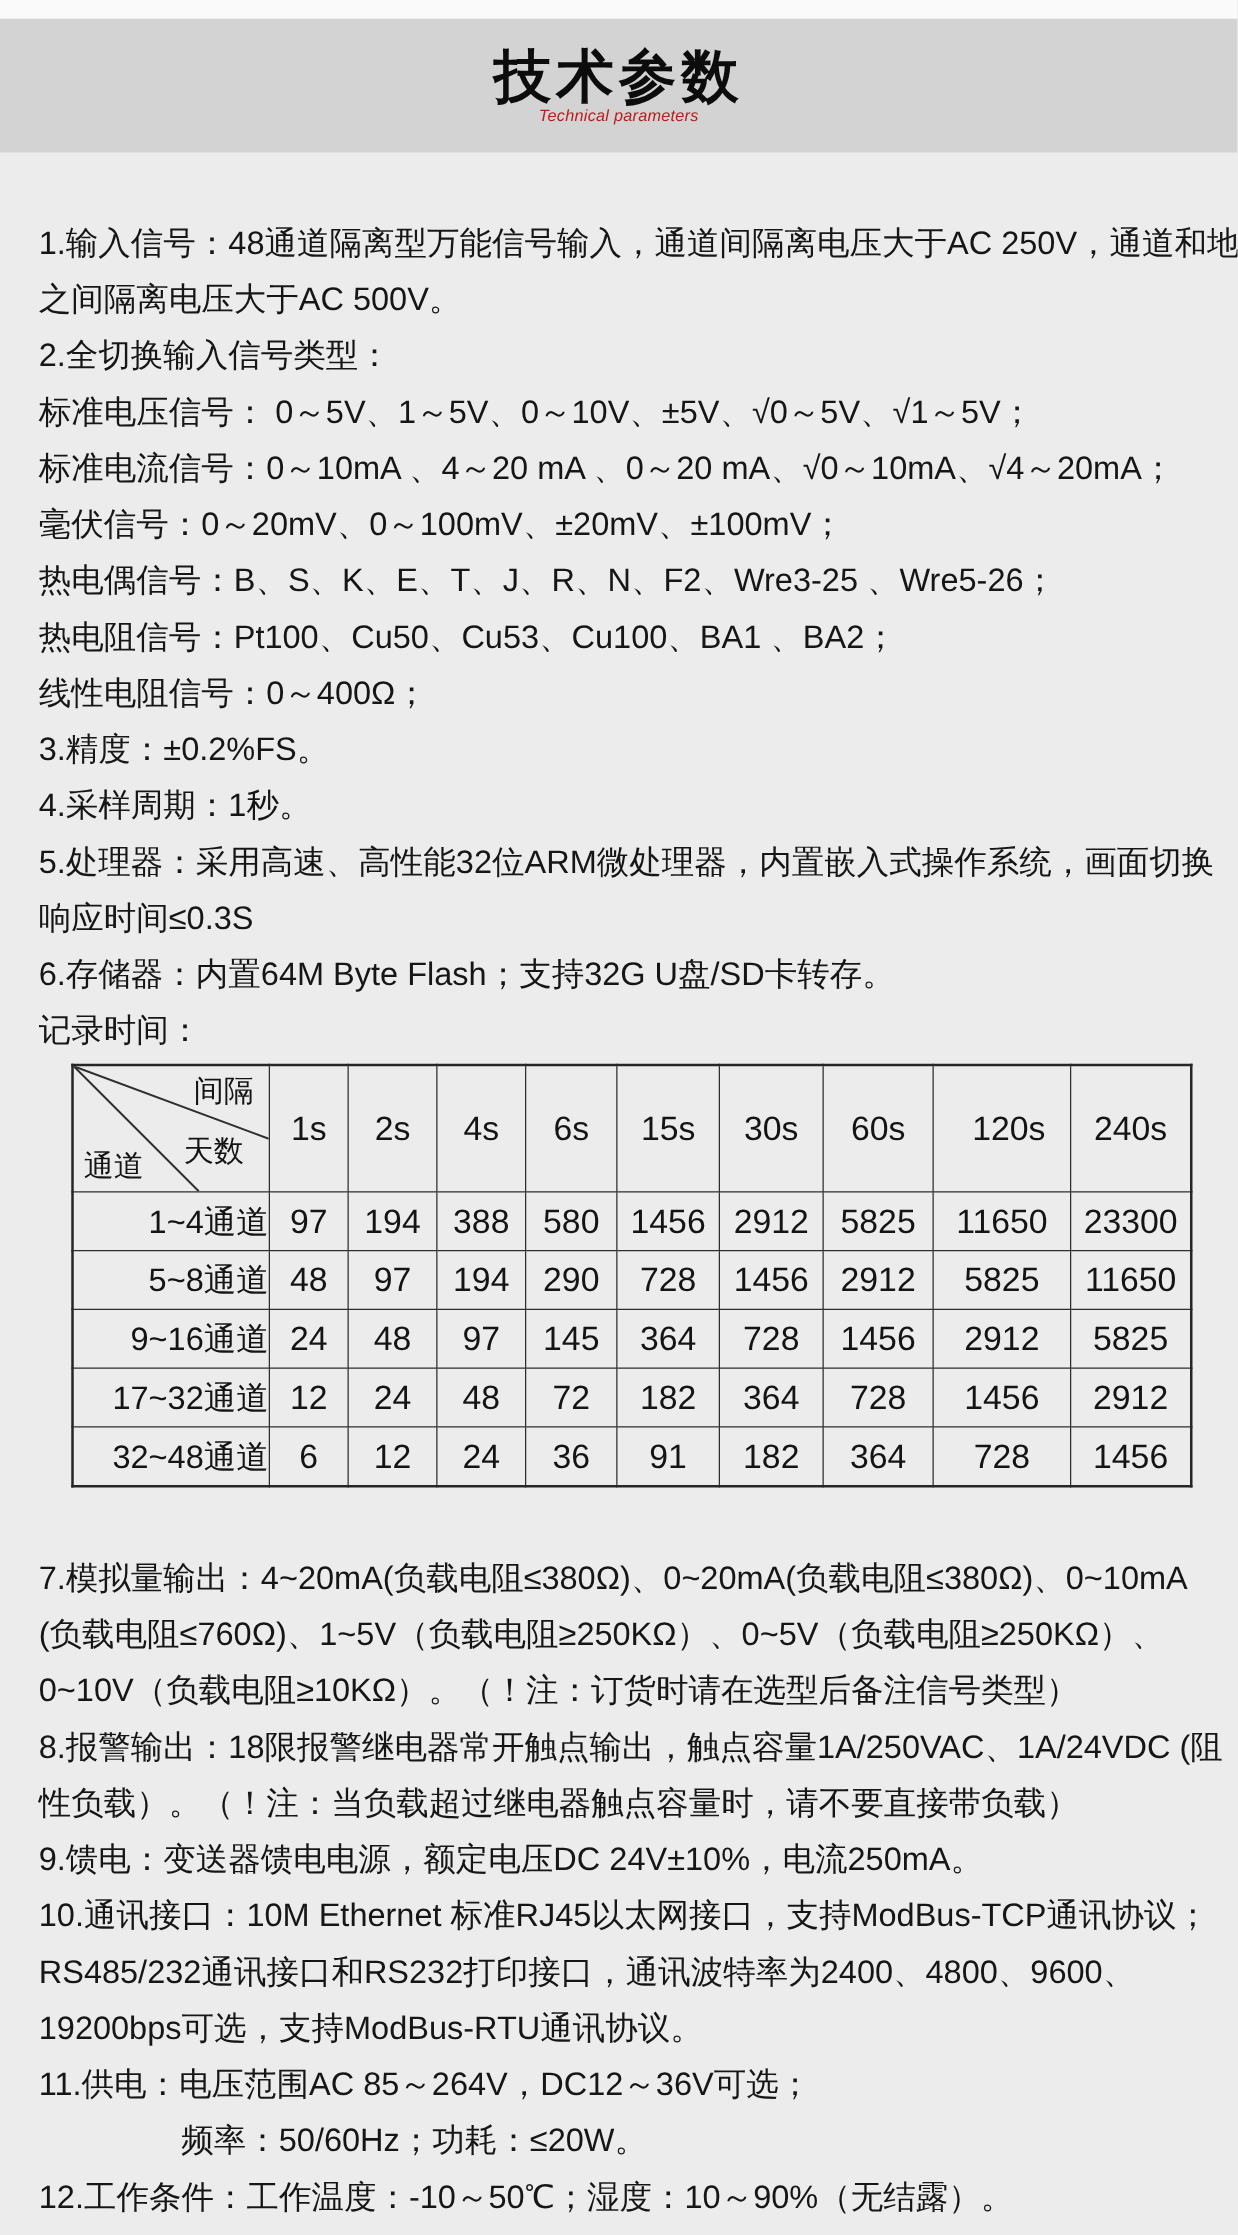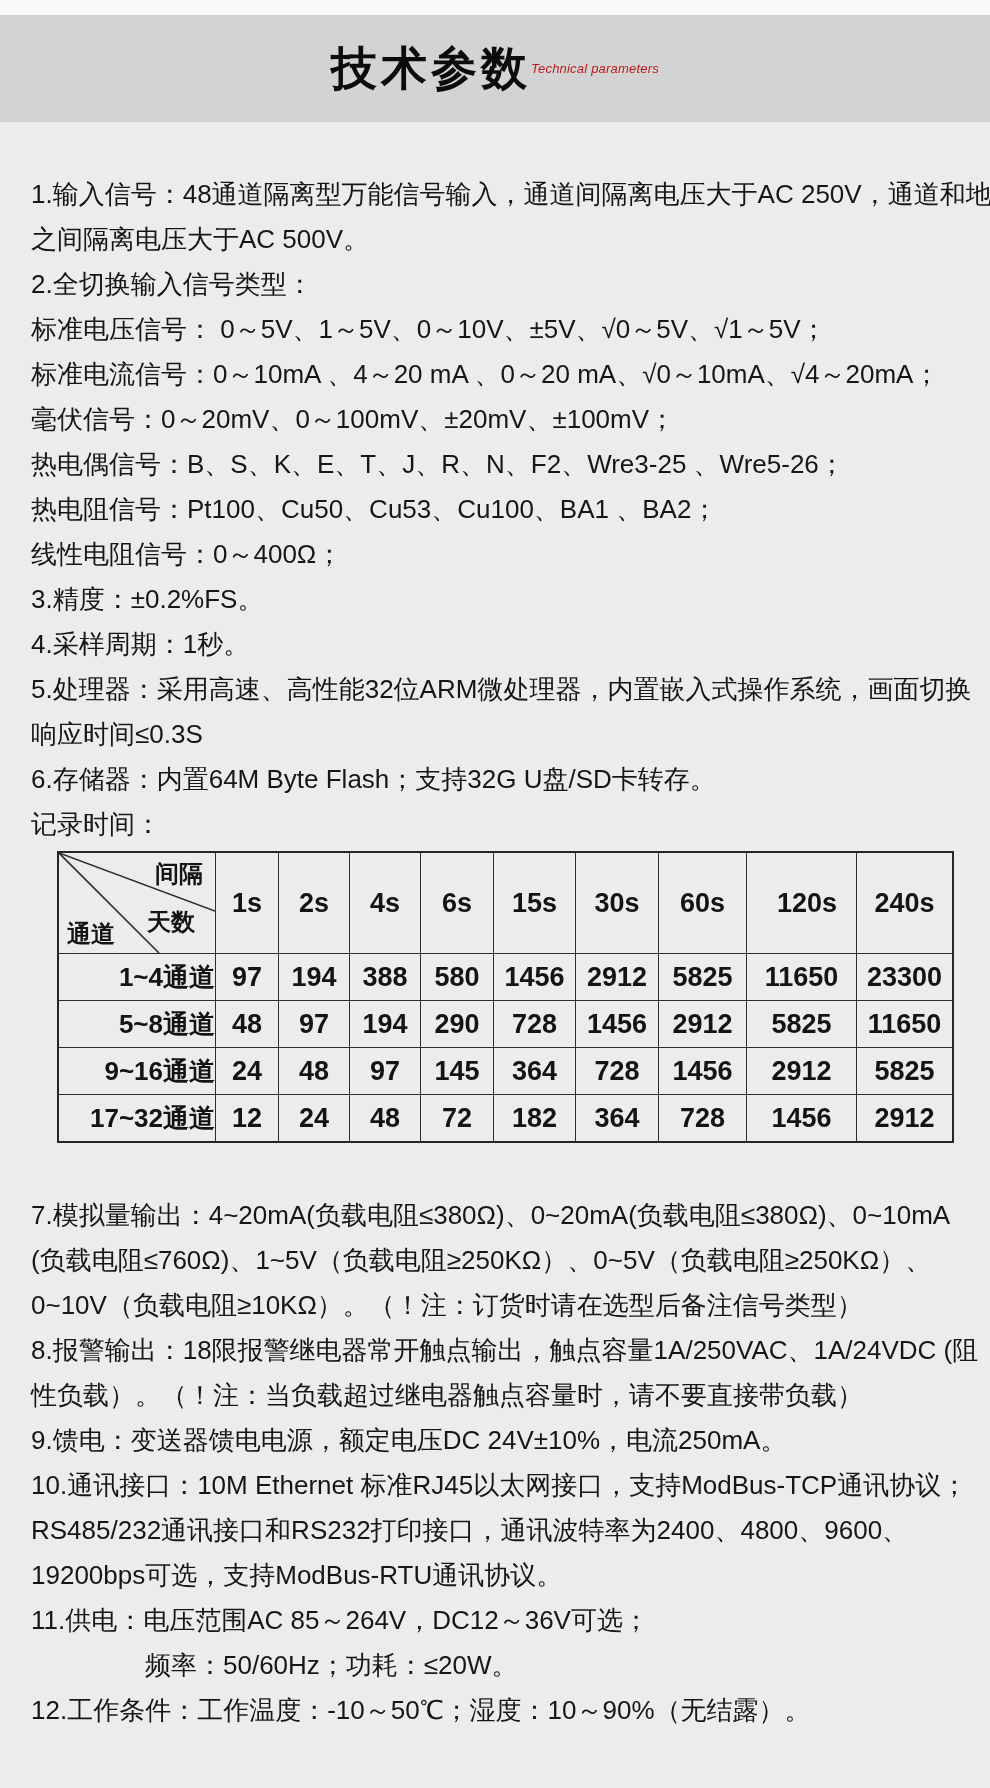--- a/index.html
+++ b/index.html
@@ -6,40 +6,40 @@
   body {
     width:990px; height:1788px;
     background:var(--page-bg,#edecec);
     font-family:"Liberation Sans", sans-serif;
     color:#161616;
     overflow:hidden;
   }
   .top-strip { height:15px; background:#fbfafa; }
   .header-band {
     height:107px; background:var(--band,#d4d3d3);
-    display:flex; align-items:center; justify-content:center;
+    display:flex; flex-direction:column; align-items:center; justify-content:center;
   }
   .title {
     font-size:46px; font-weight:700; letter-spacing:4px; color:#0c0c0c;
     margin:0; line-height:1.05;
   }
   .subtitle { font-size:13px; color:#b91c1c; letter-spacing:0.2px; margin-top:-1px;font-style:italic; }
 
   .spec { padding:50px 26px 0 31px; font-size:26px; line-height:45px; }
   .spec-line { white-space:nowrap; }
 
   table.rec {
     border-collapse:collapse; table-layout:fixed;
     width:873px; margin:4px 0 50px 26px;
     border:2px solid #262626;
     background:var(--page-bg,#edecec);
   }
   table.rec th, table.rec td {
     border:1.5px solid #2e2e2e;
-    font-weight:700; font-size:27px; color:#141414;
+    font-weight:400; font-size:27px; color:#141414;
     padding:0; text-align:center;
   }
   table.rec thead th { height:100px; }
   table.rec tbody td, table.rec tbody th { height:46px; }
   table.rec tbody th.row-label { text-align:right; padding-left:8px; font-size:26px; }
 
   th.corner { position:relative; width:156px; padding:0; }
   th.corner svg { position:absolute; left:0; top:0; width:100%; height:100%; }
   th.corner .c-lbl { position:absolute; font-size:24px; line-height:1; color:#141414; }
   .c-interval { top:9px;  right:12px; }
@@ -141,20 +141,32 @@
             <td>12</td>
             <td>24</td>
             <td>48</td>
             <td>72</td>
             <td>182</td>
             <td>364</td>
             <td>728</td>
             <td>1456</td>
             <td>2912</td>
           </tr>
+          <tr>
+            <th class="row-label">32~48通道</th>
+            <td>6</td>
+            <td>12</td>
+            <td>24</td>
+            <td>36</td>
+            <td>91</td>
+            <td>182</td>
+            <td>364</td>
+            <td>728</td>
+            <td>1456</td>
+          </tr>
         </tbody>
     </table>
 
     <div id="lines-bottom">
         <div class="spec-line">7.模拟量输出：4~20mA(负载电阻≤380Ω)、0~20mA(负载电阻≤380Ω)、0~10mA</div>
         <div class="spec-line">(负载电阻≤760Ω)、1~5V（负载电阻≥250KΩ）、0~5V（负载电阻≥250KΩ）、</div>
         <div class="spec-line">0~10V（负载电阻≥10KΩ）。（！注：订货时请在选型后备注信号类型）</div>
         <div class="spec-line">8.报警输出：18限报警继电器常开触点输出，触点容量1A/250VAC、1A/24VDC (阻</div>
         <div class="spec-line">性负载）。（！注：当负载超过继电器触点容量时，请不要直接带负载）</div>
         <div class="spec-line">9.馈电：变送器馈电电源，额定电压DC 24V±10%，电流250mA。</div>

